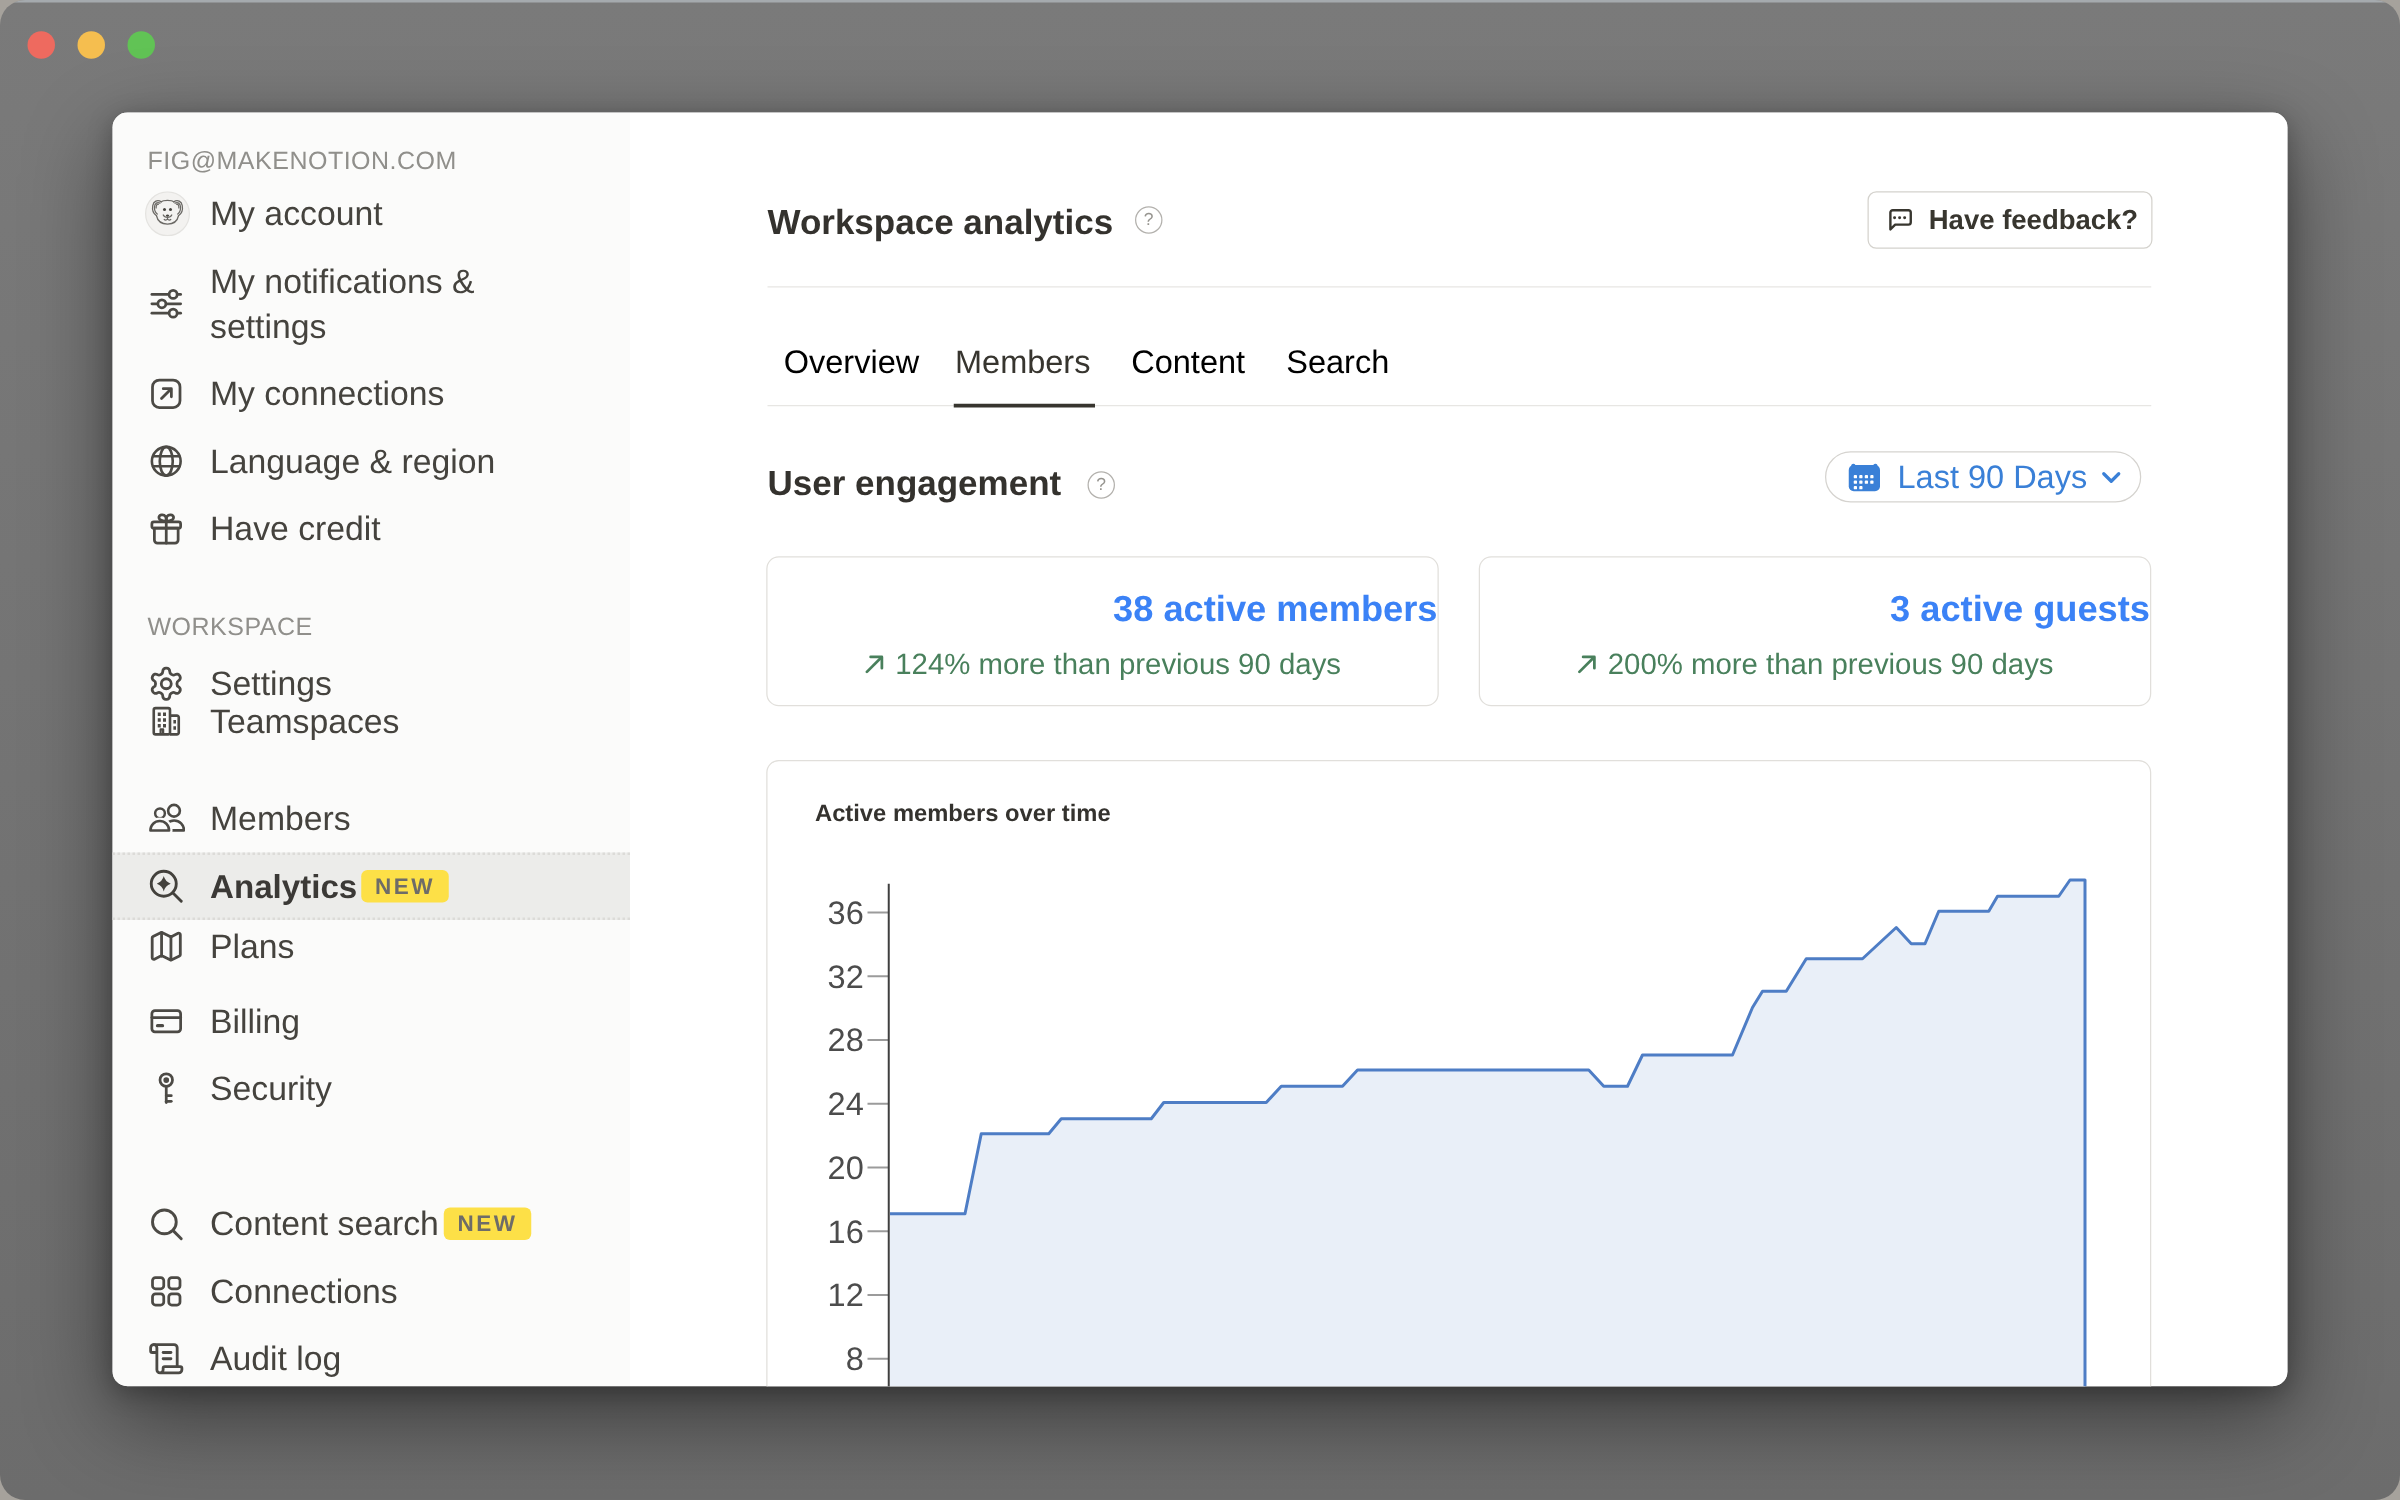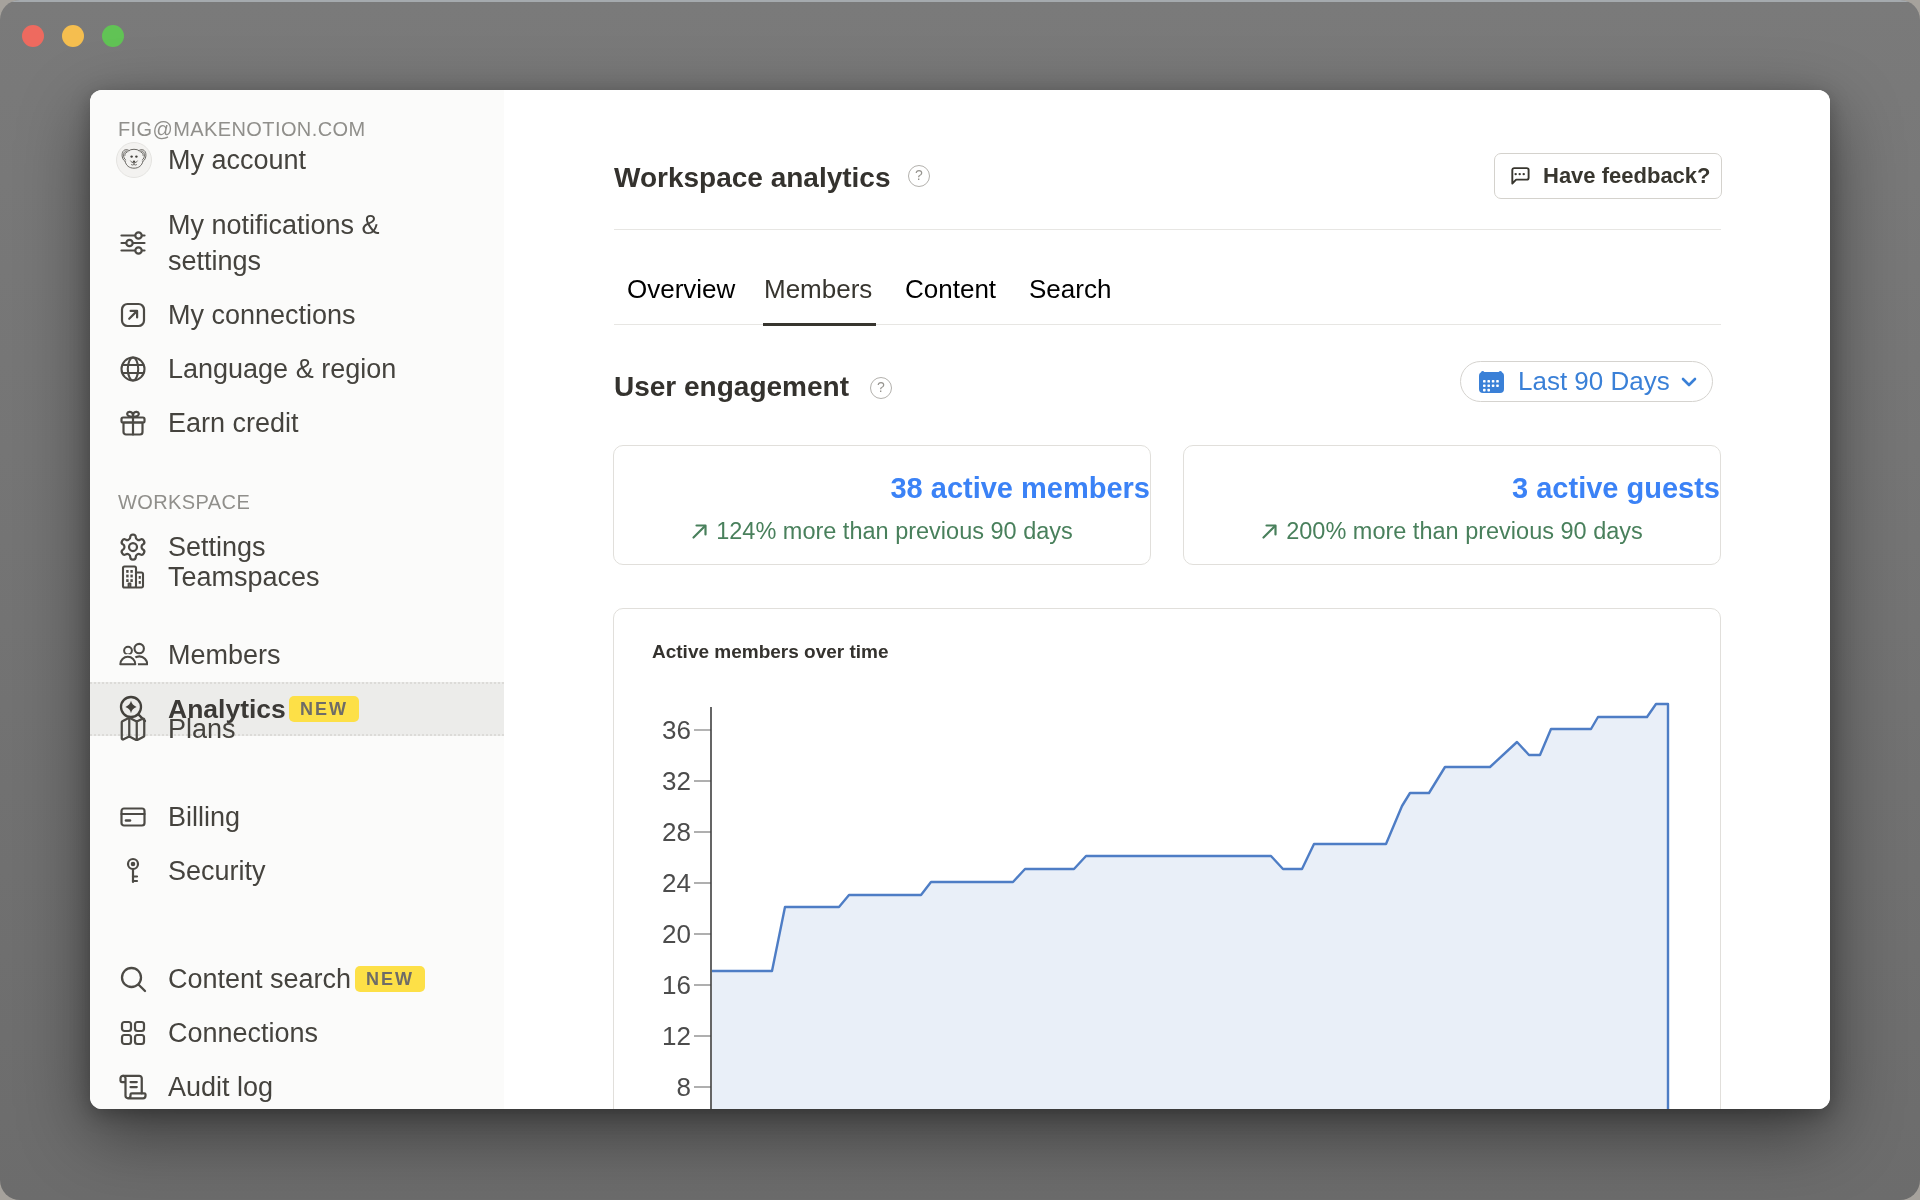--- a/index.html
+++ b/index.html
@@ -41,21 +41,21 @@
       <div class="light" style="background:#ee6a5f;"></div>
       <div class="light" style="background:#f5be4f;"></div>
       <div class="light" style="background:#61c355;"></div>
     </div>
   </div>
 
   <div class="window">
     <div class="sidebar" id="sidebar">
       <div class="sb-label" style="top:28px;">FIG@MAKENOTION.COM</div>
 
-      <div class="row" style="top:43px;text-decoration:underline;">
+      <div class="row" style="top:54px;text-decoration:underline;">
         <div class="ic" style="width:36px;height:36px;left:26px;">
           <svg width="36" height="36" viewBox="0 0 36 36">
             <circle cx="18" cy="18" r="17.5" fill="#f3f2f0" stroke="#e4e3e0" stroke-width="1"></circle>
             <g stroke="#6b6965" stroke-width="1" fill="none" stroke-linecap="round">
               <path d="M13 8.5 C10 6.5 6.8 8 6.2 11.5 C5.6 14.8 6.8 18 9.2 19.6"></path>
               <path d="M12 9.5 C9.8 8.4 7.8 9.6 7.6 12.4 C7.4 14.8 8.2 17 9.8 18.2"></path>
               <path d="M10.8 10.4 C9.4 10.2 8.8 11.4 8.9 13.4"></path>
               <path d="M23 8.5 C26 6.5 29.2 8 29.8 11.5 C30.4 14.8 29.2 18 26.8 19.6"></path>
               <path d="M24 9.5 C26.2 8.4 28.2 9.6 28.4 12.4 C28.6 14.8 27.8 17 26.2 18.2"></path>
               <path d="M25.2 10.4 C26.6 10.2 27.2 11.4 27.1 13.4"></path>
@@ -112,21 +112,21 @@
       <div class="row" style="top:306px;">
         <div class="ic">
           <svg width="30" height="30" viewBox="0 0 30 30" fill="none" stroke="#4c4a45" stroke-width="2.2" stroke-linecap="round" stroke-linejoin="round">
             <path d="M5.5 14.5 H24.5 V24 A2.5 2.5 0 0 1 22 26.5 H8 A2.5 2.5 0 0 1 5.5 24 Z"></path>
             <rect x="3.5" y="9.5" width="23" height="5" rx="1.6"></rect>
             <path d="M15 9.5 V26.5"></path>
             <path d="M15 9 C11 9 8.8 7.6 9.2 5.5 C9.6 3.6 13 3.2 14.3 5 C15 6 15 7.5 15 9 Z"></path>
             <path d="M15 9 C19 9 21.2 7.6 20.8 5.5 C20.4 3.6 17 3.2 15.7 5 C15 6 15 7.5 15 9 Z"></path>
           </svg>
         </div>
-        <div class="tx">Earn credit</div>
+        <div class="tx">Have credit</div>
       </div>
 
       <div class="sb-label" style="top:401px;">WORKSPACE</div>
 
       <div class="row" style="top:430px;">
         <div class="ic">
           <svg width="30" height="30" viewBox="0 0 24 24" fill="none" stroke="#4c4a45" stroke-width="1.8" stroke-linecap="round" stroke-linejoin="round">
             <path d="M12.22 2h-.44a2 2 0 0 0-2 2v.18a2 2 0 0 1-1 1.73l-.43.25a2 2 0 0 1-2 0l-.15-.08a2 2 0 0 0-2.73.73l-.22.38a2 2 0 0 0 .73 2.73l.15.1a2 2 0 0 1 1 1.72v.51a2 2 0 0 1-1 1.74l-.15.09a2 2 0 0 0-.73 2.73l.22.38a2 2 0 0 0 2.73.73l.15-.08a2 2 0 0 1 2 0l.43.25a2 2 0 0 1 1 1.73V20a2 2 0 0 0 2 2h.44a2 2 0 0 0 2-2v-.18a2 2 0 0 1 1-1.73l.43-.25a2 2 0 0 1 2 0l.15.08a2 2 0 0 0 2.73-.73l.22-.39a2 2 0 0 0-.73-2.73l-.15-.08a2 2 0 0 1-1-1.74v-.5a2 2 0 0 1 1-1.74l.15-.09a2 2 0 0 0 .73-2.73l-.22-.38a2 2 0 0 0-2.73-.73l-.15.08a2 2 0 0 1-2 0l-.43-.25a2 2 0 0 1-1-1.73V4a2 2 0 0 0-2-2z"></path>
             <circle cx="12" cy="12" r="3.2"></circle>
           </svg>
@@ -173,21 +173,21 @@
           <svg width="30" height="30" viewBox="0 0 30 30" fill="none" stroke="#43413c" stroke-width="2.3" stroke-linecap="round">
             <circle cx="13" cy="13" r="10"></circle>
             <path d="M20.6 20.6 L27 27"></path>
             <path d="M13 6.8 Q14 11 18.6 13 Q14 14.6 13 19.2 Q12 14.6 7.4 13 Q12 11 13 6.8 Z" fill="#43413c" stroke="none"></path>
           </svg>
         </div>
         <div class="tx">Analytics</div>
         <div style="position:absolute;left:199px;"><span class="badge">NEW</span></div>
       </div>
 
-      <div class="row" style="top:612px;">
+      <div class="row" style="top:640px;">
         <div class="ic">
           <svg width="30" height="30" viewBox="0 0 24 24" fill="none" stroke="#4c4a45" stroke-width="1.8" stroke-linecap="round" stroke-linejoin="round">
             <path d="M14.106 5.553a2 2 0 0 0 1.788 0l3.659-1.83A1 1 0 0 1 21 4.619v12.764a1 1 0 0 1-.553.894l-4.553 2.277a2 2 0 0 1-1.788 0l-4.212-2.106a2 2 0 0 0-1.788 0l-3.659 1.83A1 1 0 0 1 3 19.381V6.618a1 1 0 0 1 .553-.894l4.553-2.277a2 2 0 0 1 1.788 0z"></path>
             <path d="M15 5.764v15"></path>
             <path d="M9 3.236v15"></path>
           </svg>
         </div>
         <div class="tx">Plans</div>
       </div>
 

